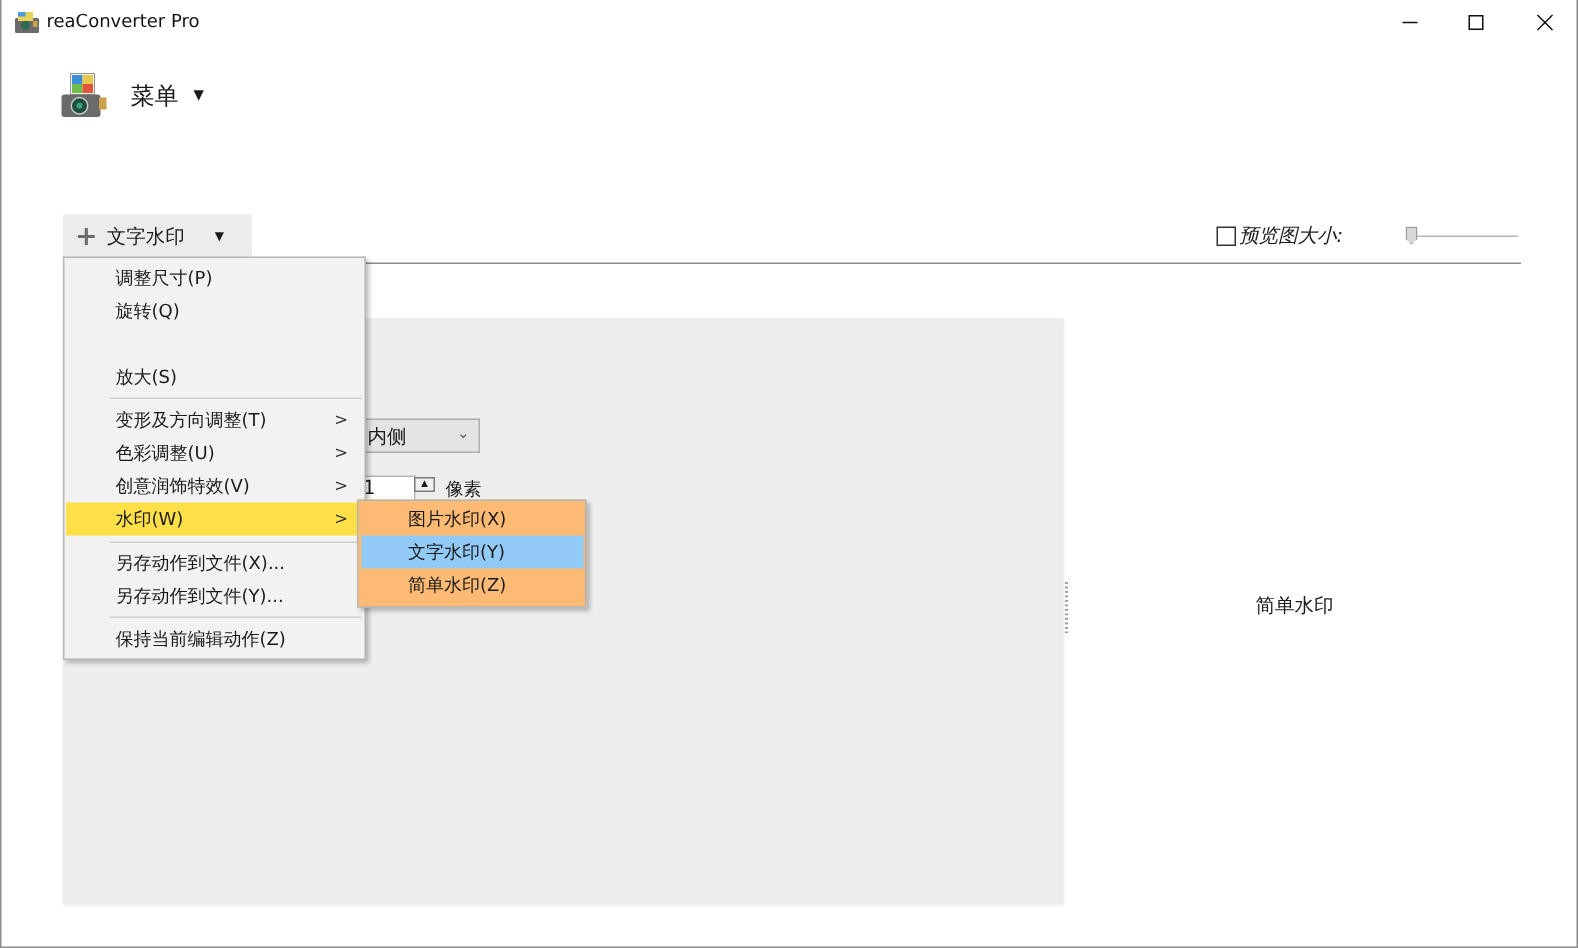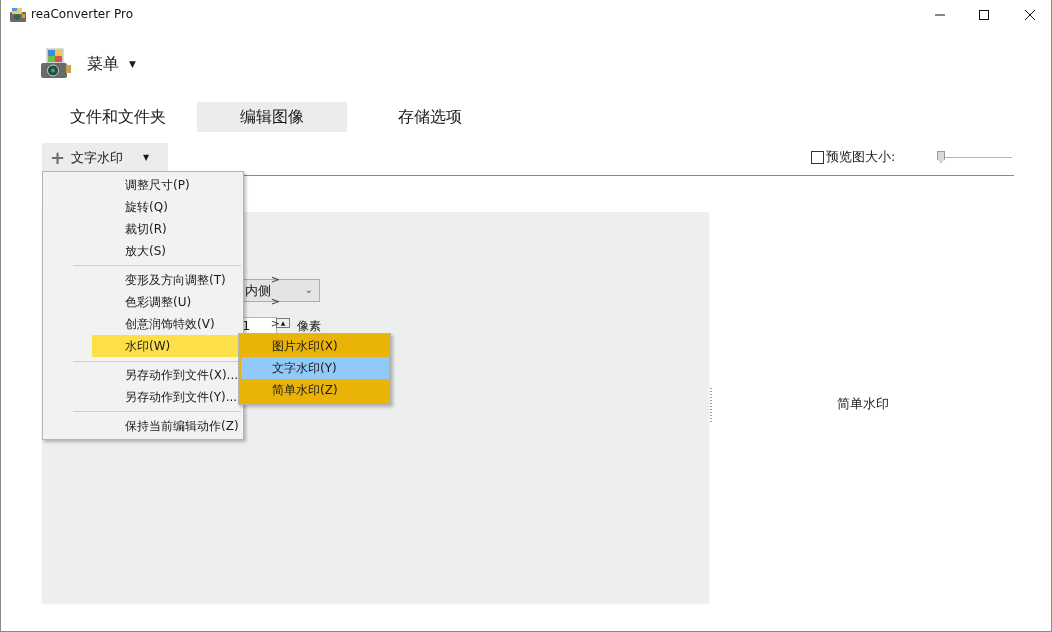--- a/index.html
+++ b/index.html
@@ -50,21 +50,21 @@
   }
   .add-action {
     position: absolute; left: 41px; top: 143px; width: 126px; height: 29px;
     background: #ececec; display: flex; align-items: center; cursor: pointer;
   }
   .add-plus { margin-left: 8px; font-size: 18px; color: #6d6d6d; font-weight: bold; line-height: 1; }
   .add-label { margin-left: 6px; font-size: 13px; }
   .add-caret { margin-left: 20px; font-size: 8px; }
 
   .preview-size {
-    position: absolute; left: 810px; top: 148px; display: flex; align-items: center; font-size: 13px;
+    position: absolute; left: 810px; top: 148px; display: flex; align-items: center; font-size: 13px; font-style: italic;
   }
   .checkbox {
     width: 13px; height: 13px; border: 1px solid #333; background: #fff; margin-right: 2px; cursor: pointer;
   }
   .slider {
     position: absolute; left: 935px; top: 150px; width: 76px; height: 14px; cursor: pointer;
   }
   .slider-track { position: absolute; left: 4px; top: 7px; width: 72px; height: 1px; background: #b5b5b5; }
   .slider-thumb {
     position: absolute; left: 1px; top: 1px; width: 8px; height: 12px;
@@ -100,29 +100,29 @@
   }
   .spin-unit { position: absolute; left: 296px; top: 318px; font-size: 12px; }
 
   .dropdown {
     position: absolute; left: 41px; top: 171px; width: 202px; height: 269px;
     background: #f2f2f2; border: 1px solid #b5b5b5;
     box-shadow: 2px 2px 3px rgba(0,0,0,0.25);
   }
   .dd-item {
     position: absolute; left: 1px; width: 198px; height: 22px;
-    font-size: 12px; display: flex; align-items: center; padding-left: 33px; cursor: pointer; margin-left: 48px;
+    font-size: 12px; display: flex; align-items: center; padding-left: 33px; cursor: pointer;
   }
   .dd-item.active { background: #fde047; }
   .dd-arrow { position: absolute; right: 10px; top: 4px; font-size: 11px; color: #333; }
   .dd-sep { position: absolute; left: 30px; width: 168px; height: 1px; background: #cfcfcf; }
 
   .submenu {
     position: absolute; left: 237px; top: 333px; width: 153px; height: 72px;
-    background: #eab308; border: 1px solid #b5b5b5;
+    background: #fdba74; border: 1px solid #b5b5b5;
     box-shadow: 2px 2px 3px rgba(0,0,0,0.25);
   }
   .sub-item {
     position: absolute; left: 2px; width: 148px; height: 22px;
     font-size: 12px; display: flex; align-items: center; padding-left: 31px; cursor: pointer;
   }
   .sub-item.active { background: #91c9f7; }
 </style>
 </head>
 <body>
@@ -166,25 +166,20 @@
       <rect x="16" y="9" width="7" height="6" fill="#e0553b"></rect>
       <rect x="2" y="16" width="26" height="15" rx="2" fill="#6a6a6a"></rect>
       <circle cx="14" cy="23.5" r="5.5" fill="#1f4f3f" stroke="#ccc" stroke-width="1"></circle>
       <circle cx="14" cy="23.5" r="2" fill="#3fa07a"></circle>
       <rect x="27" y="18" width="5" height="8" fill="#c9a24a"></rect>
     </svg>
     <span class="menu-label">菜单</span>
     <span class="menu-caret">▼</span>
   </div>
 
-  <div class="tabs">
-    <div class="tab t1">文件和文件夹</div>
-    <div class="tab t2">编辑图像</div>
-    <div class="tab t3">存储选项</div>
-  </div>
 
   <div class="toolbar-line"></div>
 
   <div class="add-action">
     <span class="add-plus">+</span>
     <span class="add-label">文字水印</span>
     <span class="add-caret">▼</span>
   </div>
 
   <div class="preview-size">
@@ -209,23 +204,20 @@
   <div class="splitter"></div>
   <span class="preview-label">简单水印</span>
 
   <div class="dropdown">
     <div class="dd-item" style="top:2px">
         <span>调整尺寸(P)</span>
       </div>
     <div class="dd-item" style="top:24px">
         <span>旋转(Q)</span>
       </div>
-    <div class="dd-item" style="top:46px">
-        <span>裁切(R)</span>
-      </div>
     <div class="dd-item" style="top:68px">
         <span>放大(S)</span>
       </div>
     <div class="dd-sep" style="top:93px"></div>
     <div class="dd-item" style="top:97px">
         <span>变形及方向调整(T)</span>
         <span class="dd-arrow">&gt;</span>
       </div>
     <div class="dd-item" style="top:119px">
         <span>色彩调整(U)</span>

